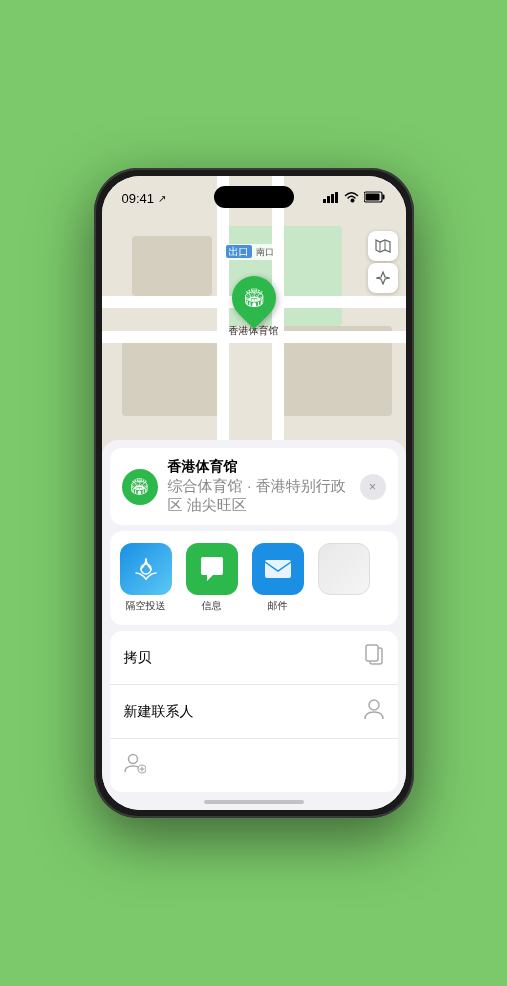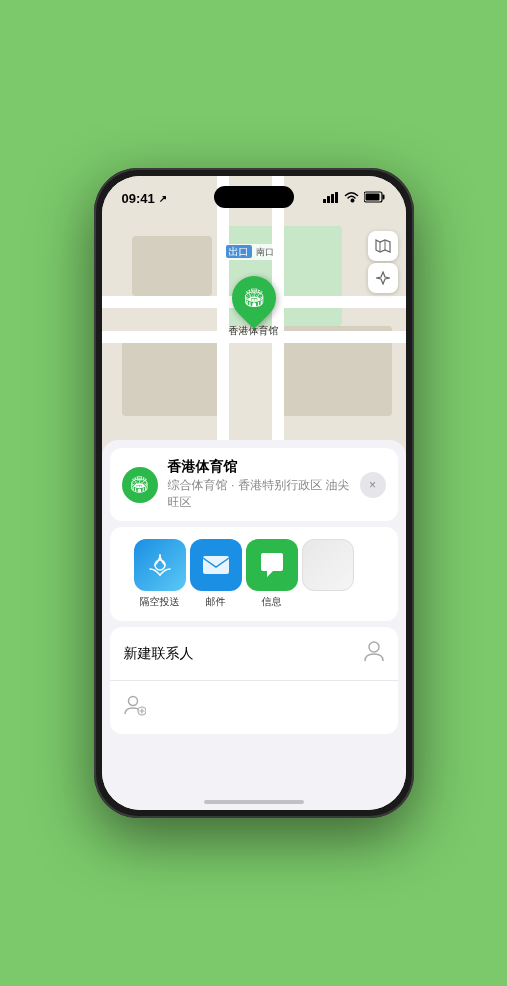--- a/index.html
+++ b/index.html
@@ -48,21 +48,21 @@
       right: 0;
       height: 44px;
       display: flex;
       align-items: center;
       justify-content: space-between;
       padding: 0 20px;
       z-index: 50;
     }
     .status-time {
       font-size: 13px;
-      font-weight: 700;
+      font-weight: 400;
       color: #000;
       display: flex;
       align-items: center;
       gap: 2px;
       text-align: right;
     }
     .status-icons {
       display: flex;
       align-items: center;
       gap: 5px;
@@ -216,21 +216,21 @@
       font-size: 16px;
       flex-shrink: 0;
     }
     .location-info { flex: 1; }
     .location-name {
       font-size: 14px;
       font-weight: 600;
       color: #000;
     }
     .location-sub {
-      font-size: 12px;
+      font-size: 15px;
       color: #888;
       margin-top: 1px;
     }
     .close-btn {
       width: 26px;
       height: 26px;
       background: #e5e5ea;
       border-radius: 50%;
       display: flex;
       align-items: center;
@@ -241,23 +241,22 @@
     }
     
     .share-row {
       background: #fff;
       margin: 6px 8px 0;
       border-radius: 12px;
       padding: 12px 8px;
     }
     .share-apps {
       display: flex;
-      gap: 0;
+      gap: 10px;
       overflow-x: auto;
-      margin-left: 14px;
     }
     .share-app {
       display: flex;
       flex-direction: column;
       align-items: center;
       gap: 4px;
       min-width: 56px;
     }
     .app-icon {
       width: 52px;
@@ -436,49 +435,58 @@
                 <path d="M14 4 Q14 9 9 14" stroke="white" stroke-width="1.5" fill="none" stroke-linecap="round"></path>
                 <path d="M14 4 Q14 9 19 14" stroke="white" stroke-width="1.5" fill="none" stroke-linecap="round"></path>
                 <path d="M4 18 Q9 18 14 24" stroke="white" stroke-width="1.5" fill="none" stroke-linecap="round"></path>
                 <path d="M24 18 Q19 18 14 24" stroke="white" stroke-width="1.5" fill="none" stroke-linecap="round"></path>
               </svg>
             </div>
             <span class="app-label">隔空投送</span>
           </div>
 
           <div class="share-app">
+            <div class="app-icon messages">
+              <svg width="30" height="28" viewBox="0 0 30 28" fill="none">
+                <path d="M4 4 Q4 2 6 2 L24 2 Q26 2 26 4 L26 18 Q26 20 24 20 L16 20 L10 26 L10 20 L6 20 Q4 20 4 18 Z" fill="white"></path>
+              </svg>
+            </div>
+            <span class="app-label">信息</span>
+          </div>
+
+          <div class="share-app">
             <div class="app-icon mail">
               <svg width="30" height="24" viewBox="0 0 30 24" fill="none">
                 <rect x="2" y="3" width="26" height="18" rx="2" fill="white" opacity="0.9"></rect>
                 <path d="M2 5 L15 14 L28 5" stroke="#1a8fe3" stroke-width="1.5" fill="none"></path>
               </svg>
             </div>
             <span class="app-label">邮件</span>
           </div>
 
-          <div class="share-app">
-            <div class="app-icon messages">
-              <svg width="30" height="28" viewBox="0 0 30 28" fill="none">
-                <path d="M4 4 Q4 2 6 2 L24 2 Q26 2 26 4 L26 18 Q26 20 24 20 L16 20 L10 26 L10 20 L6 20 Q4 20 4 18 Z" fill="white"></path>
-              </svg>
-            </div>
-            <span class="app-label">信息</span>
-          </div>
-
 
           <div class="share-app">
             <div class="app-icon more">
               
             </div>
 
           </div>
         </div>
       </div>
 
       <div class="action-list">
+        <div class="action-item">
+          <span class="action-label">拷贝</span>
+          <span class="action-icon">
+            <svg width="20" height="22" viewBox="0 0 20 22" fill="none">
+              <rect x="6" y="4" width="12" height="16" rx="2" stroke="#aaa" stroke-width="1.5"></rect>
+              <rect x="2" y="1" width="12" height="16" rx="2" stroke="#aaa" stroke-width="1.5" fill="white"></rect>
+            </svg>
+          </span>
+        </div>
         <div class="action-item">
           <span class="action-label">新建联系人</span>
           <span class="action-icon">
             <svg width="20" height="22" viewBox="0 0 20 22" fill="none">
               <circle cx="10" cy="7" r="5" stroke="#aaa" stroke-width="1.5"></circle>
               <path d="M1 21 Q1 14 10 14 Q19 14 19 21" stroke="#aaa" stroke-width="1.5" fill="none"></path>
             </svg>
           </span>
         </div>
         <div class="action-item">

